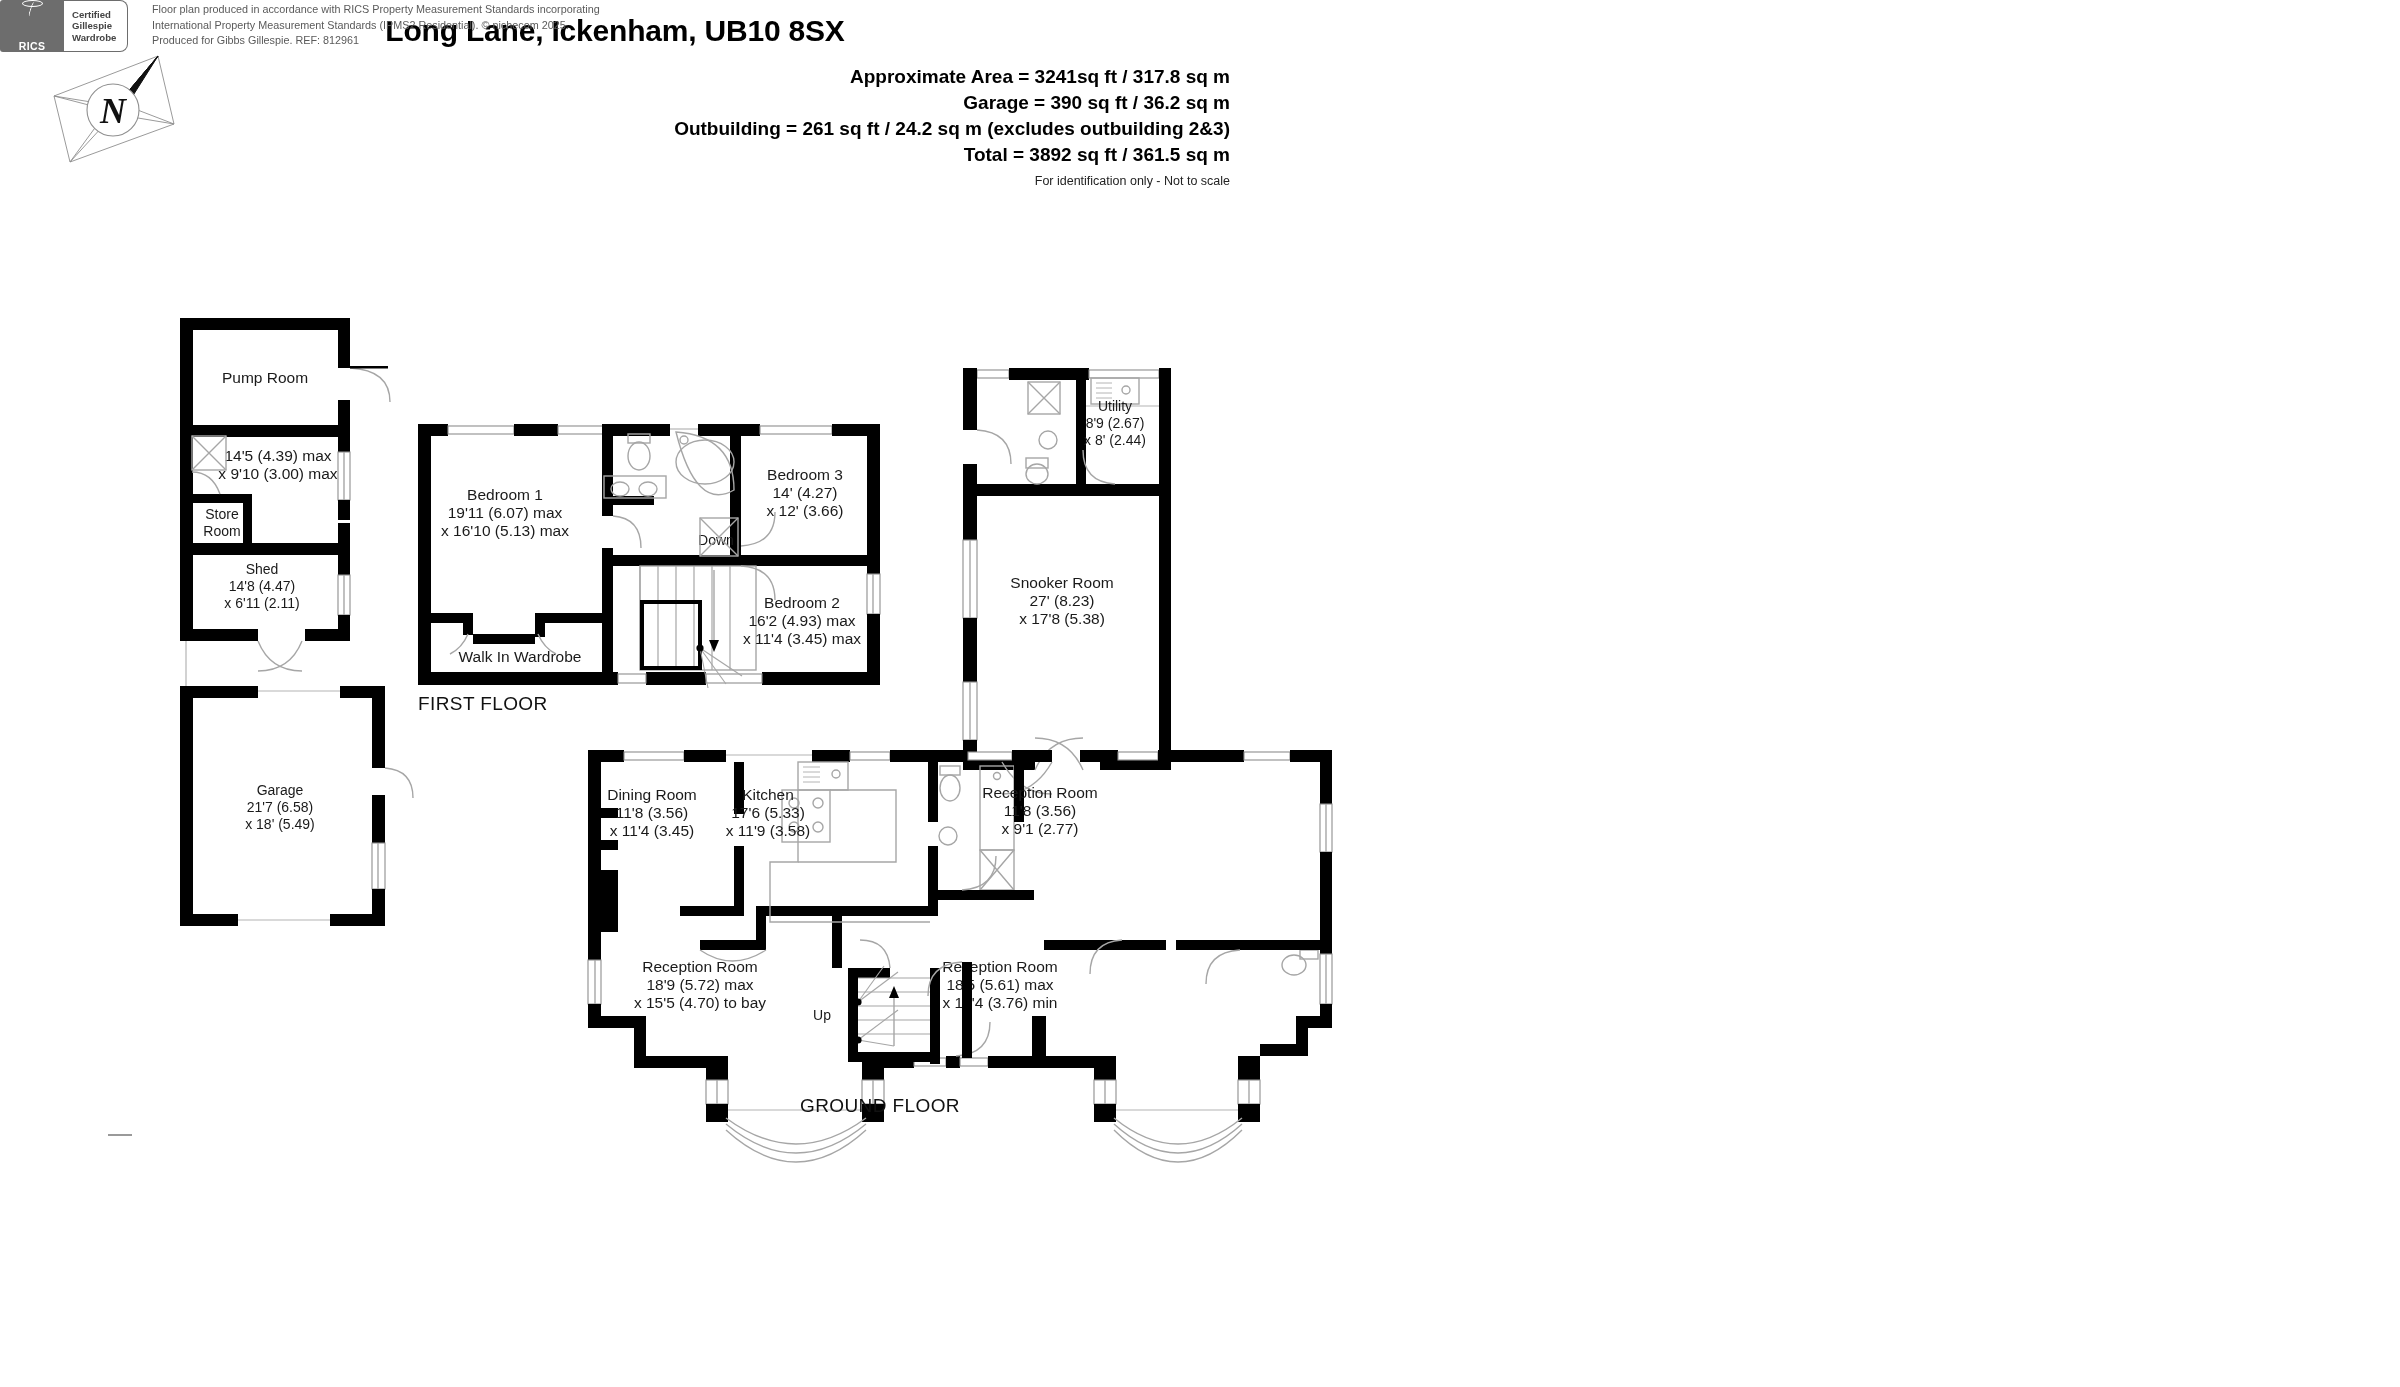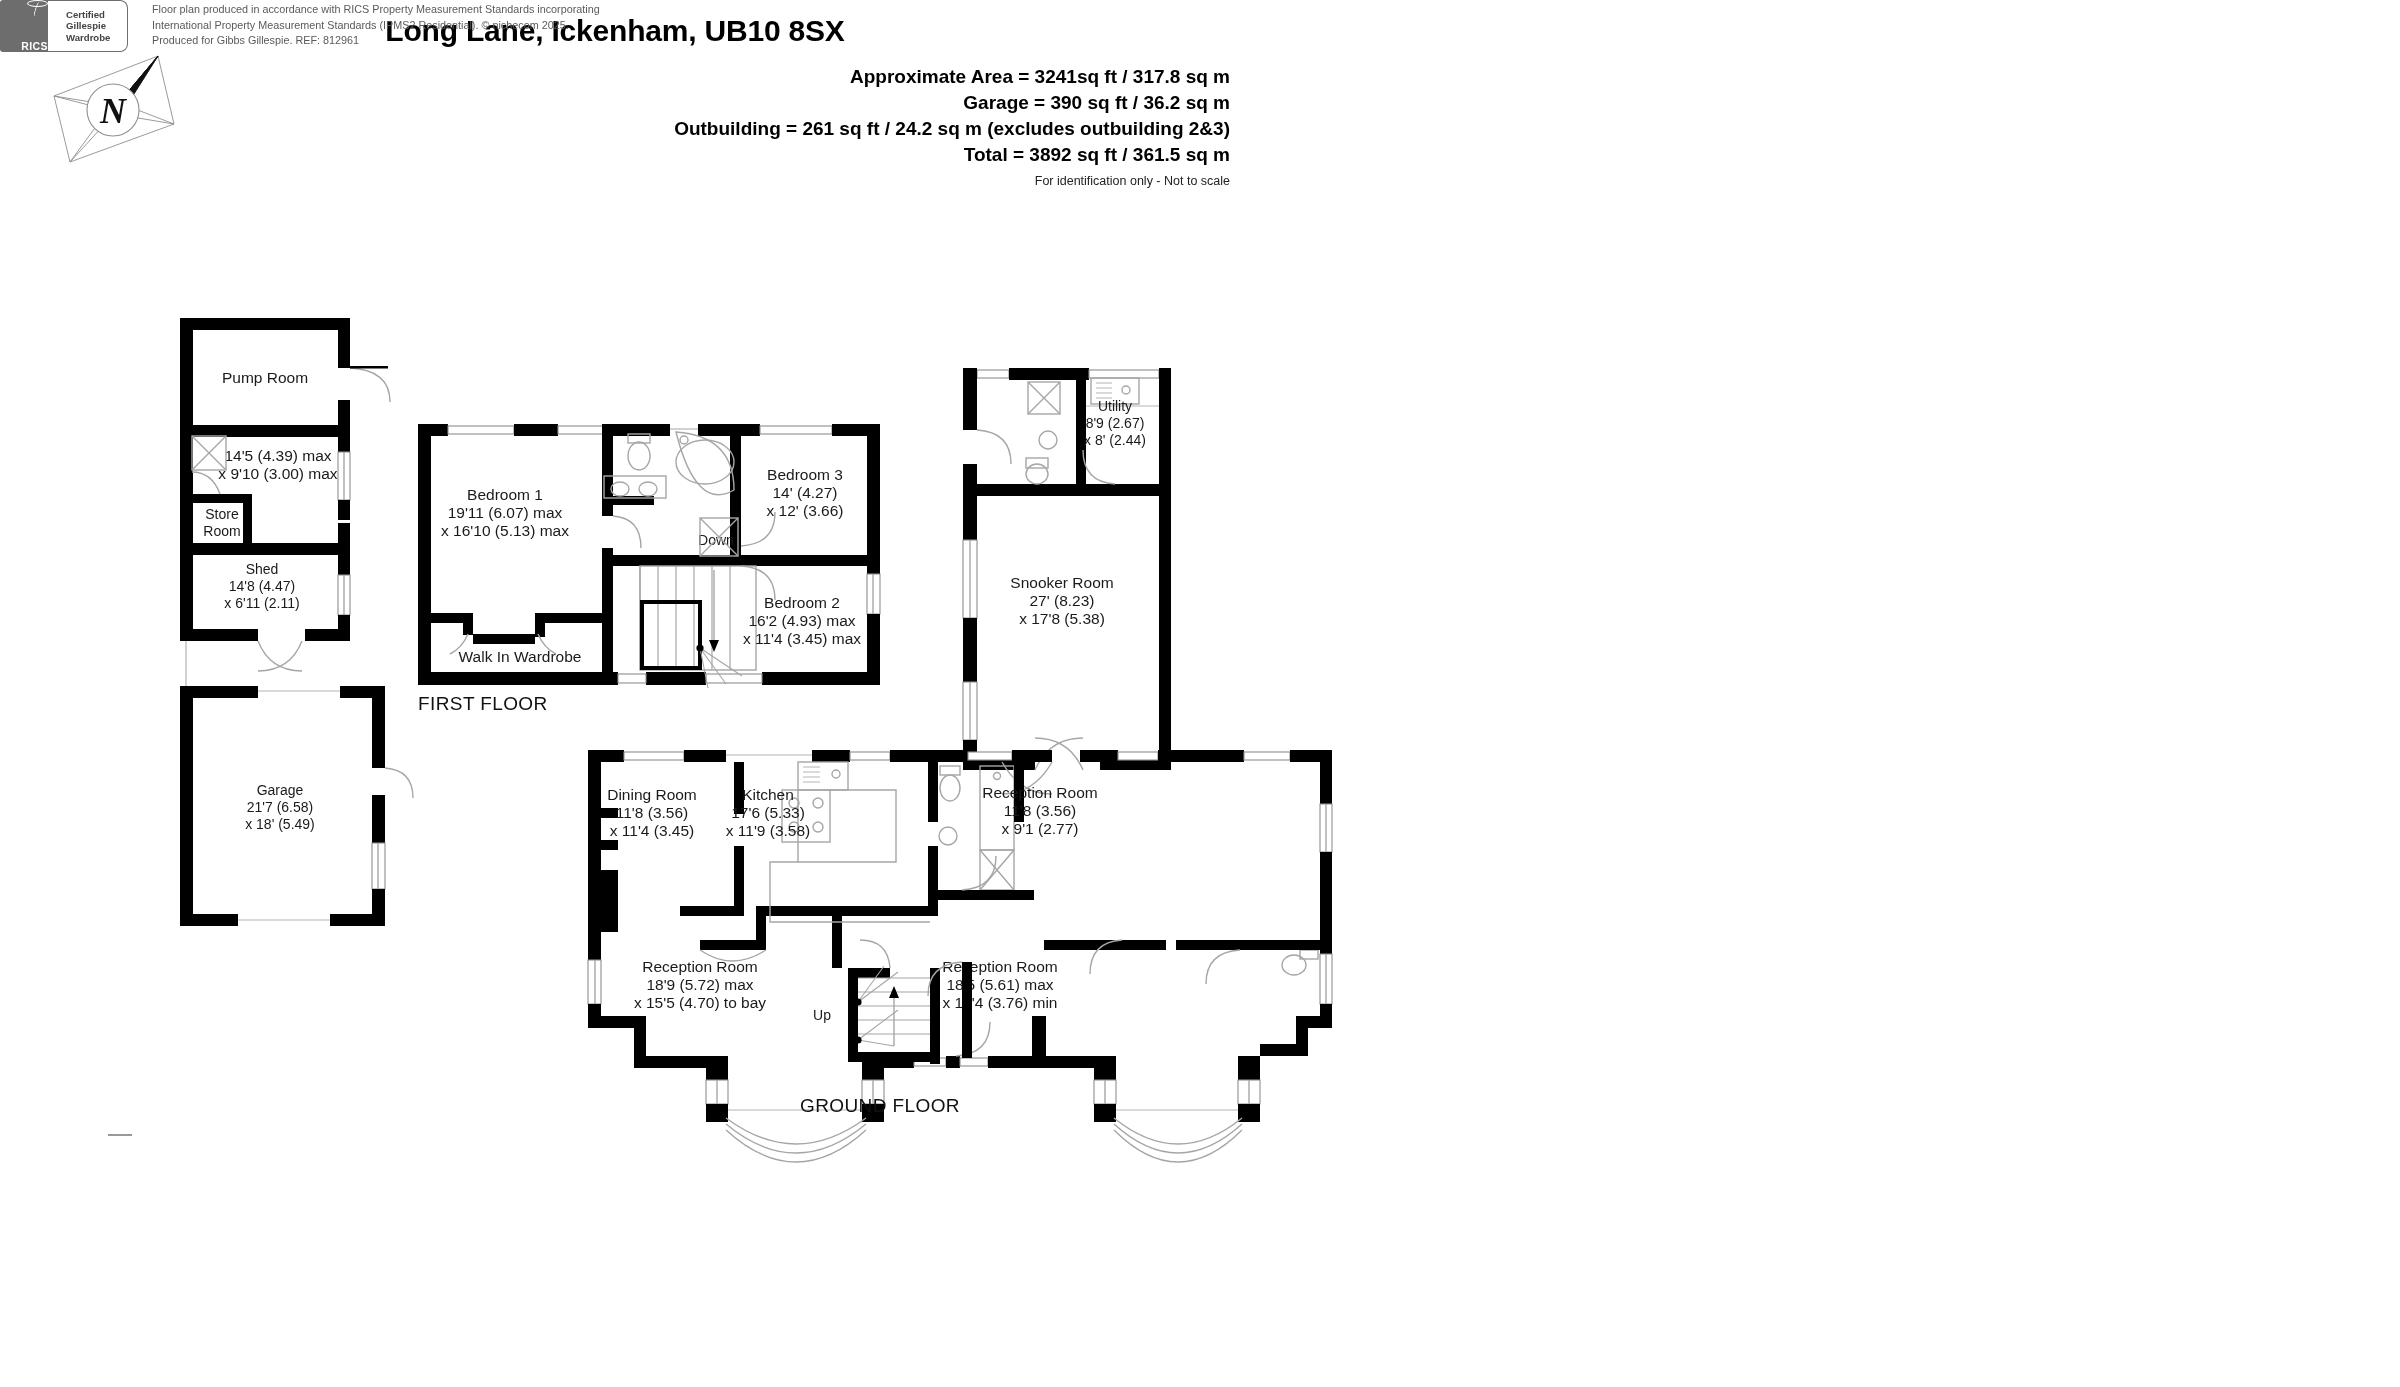--- a/index.html
+++ b/index.html
@@ -26,39 +26,39 @@
   
   #plan{left:0;top:0;width:2400px;height:1387px;}
 
   
   #footer{left:62px;top:1207px;width:900px;height:70px;}
   #rics-badge{
     position:absolute;left:0;top:0;width:128px;height:52px;
     display:flex;align-items:stretch;
   }
   #rics-mark{
-    width:48px;background:#6d6d6d;color:#fff;
-    display:flex;flex-direction:column;align-items:flex-end;justify-content:center;
+    width:64px;background:#6d6d6d;color:#fff;
+    display:flex;flex-direction:column;align-items:center;justify-content:center;
     border-radius:3px 0 0 3px;
     gap:31px;
   }
   #rics-mark .globe{
     width:19px;height:19px;border:1.6px solid #fff;border-radius:50%;
     position:relative;margin-bottom:2px;
   }
   #rics-mark .globe:after{
     content:"";position:absolute;left:7px;top:1px;width:4px;height:15px;
     border-left:1.6px solid #fff;border-radius:40%;transform:rotate(18deg);
   }
   #rics-mark .rics-txt{font-size:10.5px;font-weight:bold;letter-spacing:.4px;}
   #rics-words{
     flex:1;background:#fff;border:1.4px solid #6d6d6d;border-left:none;
     border-radius:0 8px 8px 0;
     display:flex;flex-direction:column;justify-content:center;
-    padding-left:18px;
+    padding-left:8px;
   }
   #rics-words span{font-size:9.6px;font-weight:bold;line-height:11.5px;color:#444;}
   #footer-text{
     position:absolute;left:152px;top:2px;width:740px;
     font-size:10.8px;line-height:15.5px;color:#5a5a5a;
   }
 
   #stray-mark{left:108px;top:1134px;width:24px;height:2px;background:#9a9a9a;}
 </style>
 </head>

